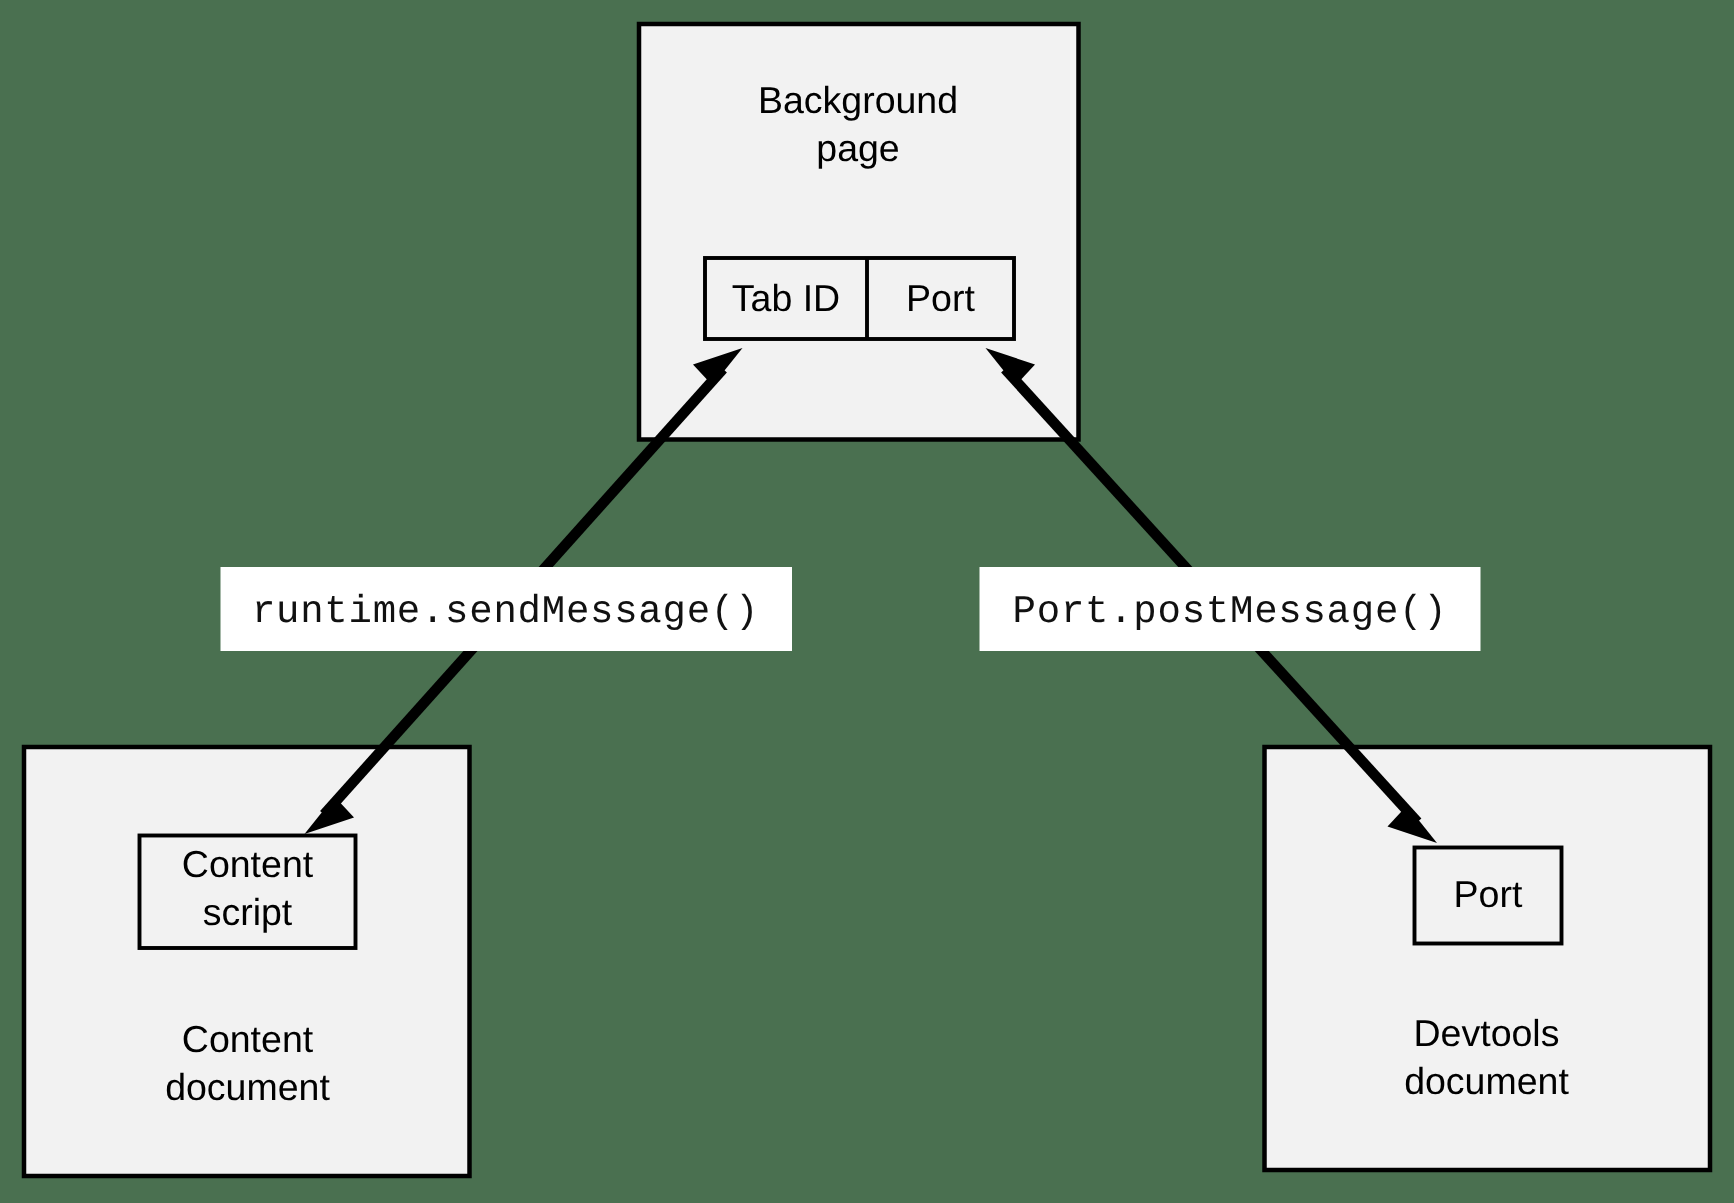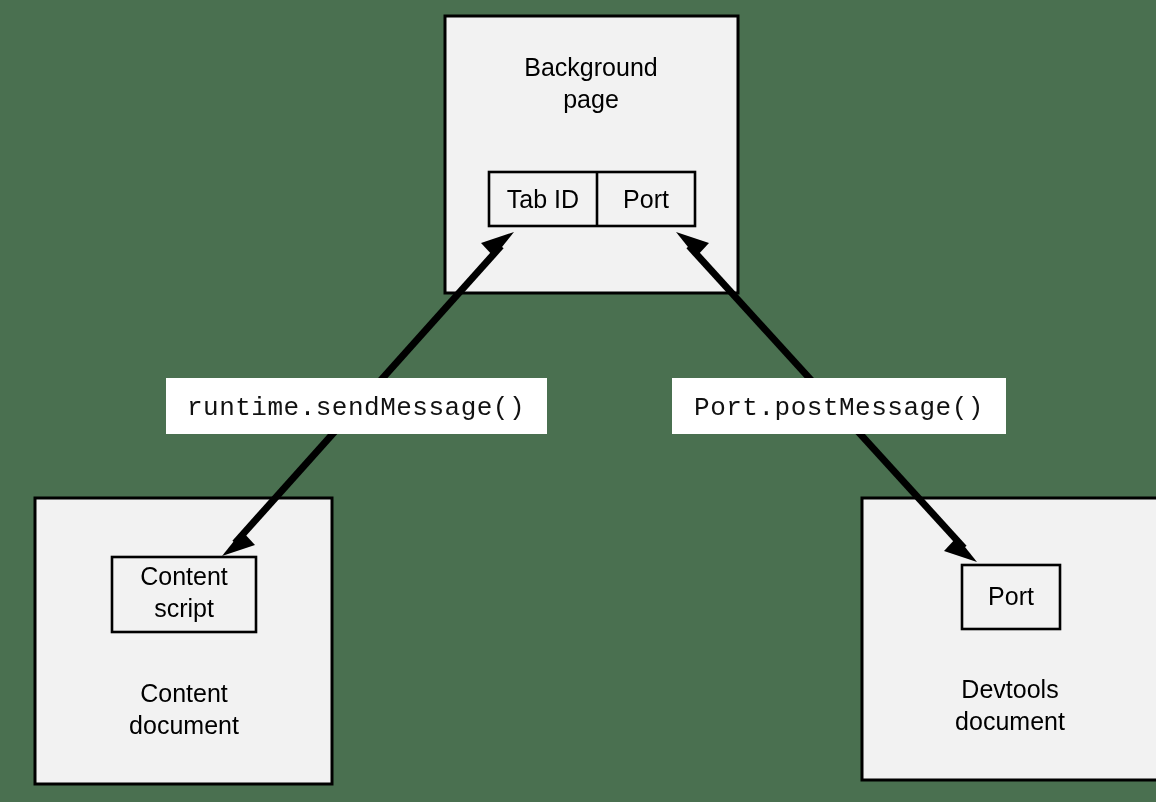--- a/index.html
+++ b/index.html
@@ -11,21 +11,20 @@
   body {
     width: 1156px;
     height: 802px;
     overflow: hidden;
     font-family: "Liberation Sans", sans-serif;
   }
   #diagram-root {
     position: relative;
     width: 959px;
     height: 802px;
-    margin-left: 19px;
   }
   svg#diagram {
     display: block;
     width: 1156px;
     height: 802px;
   }
   .node-box {
     fill: #f2f2f2;
     stroke: #000000;
     stroke-width: 3;

